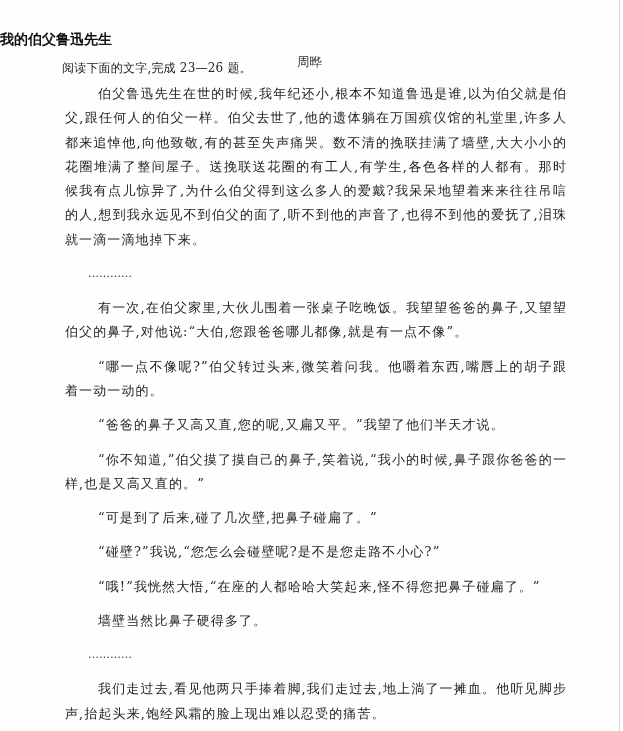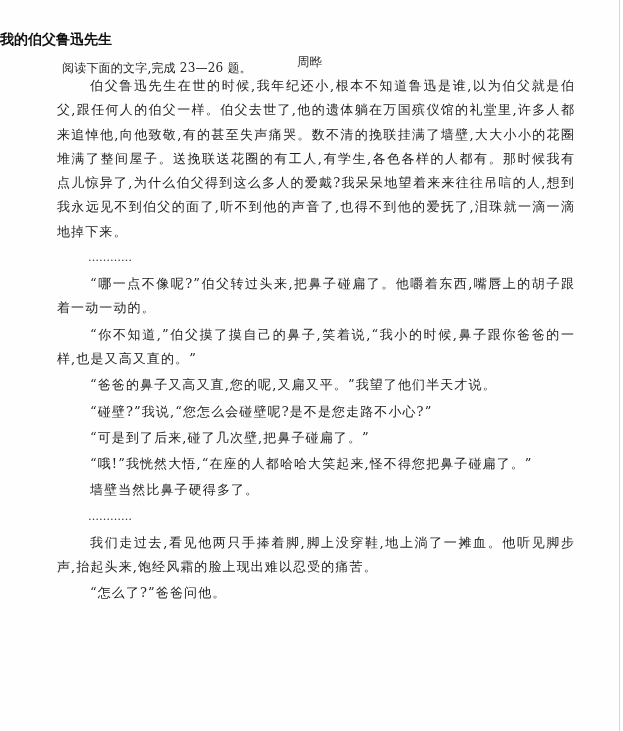--- a/index.html
+++ b/index.html
@@ -4,40 +4,41 @@
 <style>
   html, body { margin: 0; padding: 0; background: #ffffff; }
   body { width: 623px; height: 731px; position: relative; overflow: hidden;
          font-family: "DejaVu Serif", "Liberation Serif", serif; color: #1a1a1a; }
   .page { position: absolute; left: 0; top: 0; width: 619px; height: 731px; background: #fefefe; }
   .edge { position: absolute; left: 619px; top: 0; width: 1px; height: 731px; background: #d6d6d6; }
   .intro { position: absolute; left: 62px; top: 14px; font-size: 12px; letter-spacing: 0.2px; color: #222; margin-top: 46px; }
   .title { position: absolute; left: 0; width: 619px; top: 31px; text-align: left; font-size: 14px; font-weight: bold; color: #111; }
   .author { position: absolute; left: 0; width: 619px; top: 54px; text-align: center; font-size: 12.5px; color: #333; }
   .body { position: absolute; left: 55px; top: 72px; width: 522px; }
-  .p { font-size: 13px; line-height: 24.3px; text-indent: 33px; text-align: justify; margin: 2px; color: #1e1e1e; letter-spacing: 1.1px; }
+  .p { font-size: 13px; line-height: 24.3px; text-indent: 33px; text-align: justify; margin: 10px; color: #1e1e1e; letter-spacing: 1.1px; }
   .dots { font-size: 11px; line-height: 24px; padding-left: 33px; letter-spacing: 0; color: #333; }
 </style>
 </head>
 <body>
 
 <div class="page">
   <div class="intro">阅读下面的文字,完成 23—26 题。</div>
   <div class="title">我的伯父鲁迅先生</div>
   <div class="author">周晔</div>
 
   <div class="body">
     <p class="p">伯父鲁迅先生在世的时候,我年纪还小,根本不知道鲁迅是谁,以为伯父就是伯父,跟任何人的伯父一样。伯父去世了,他的遗体躺在万国殡仪馆的礼堂里,许多人都来追悼他,向他致敬,有的甚至失声痛哭。数不清的挽联挂满了墙壁,大大小小的花圈堆满了整间屋子。送挽联送花圈的有工人,有学生,各色各样的人都有。那时候我有点儿惊异了,为什么伯父得到这么多人的爱戴?我呆呆地望着来来往往吊唁的人,想到我永远见不到伯父的面了,听不到他的声音了,也得不到他的爱抚了,泪珠就一滴一滴地掉下来。</p>
     <div class="dots">…………</div>
-    <p class="p">“哪一点不像呢?”伯父转过头来,把鼻子碰扁了。他嚼着东西,嘴唇上的胡子跟着一动一动的。</p>
+    <p class="p">有一次,在伯父家里,大伙儿围着一张桌子吃晚饭。我望望爸爸的鼻子,又望望伯父的鼻子,对他说:“大伯,您跟爸爸哪儿都像,就是有一点不像”。</p>
+    <p class="p">“哪一点不像呢?”伯父转过头来,微笑着问我。他嚼着东西,嘴唇上的胡子跟着一动一动的。</p>
+    <p class="p">“爸爸的鼻子又高又直,您的呢,又扁又平。”我望了他们半天才说。</p>
     <p class="p">“你不知道,”伯父摸了摸自己的鼻子,笑着说,“我小的时候,鼻子跟你爸爸的一样,也是又高又直的。”</p>
-    <p class="p">“爸爸的鼻子又高又直,您的呢,又扁又平。”我望了他们半天才说。</p>
+    <p class="p">“可是到了后来,碰了几次壁,把鼻子碰扁了。”</p>
     <p class="p">“碰壁?”我说,“您怎么会碰壁呢?是不是您走路不小心?”</p>
-    <p class="p">“可是到了后来,碰了几次壁,把鼻子碰扁了。”</p>
     <p class="p">“哦!”我恍然大悟,“在座的人都哈哈大笑起来,怪不得您把鼻子碰扁了。”</p>
     <p class="p">墙壁当然比鼻子硬得多了。</p>
     <div class="dots">…………</div>
-    <p class="p">我们走过去,看见他两只手捧着脚,脚上没穿鞋,地上淌了一摊血。他听见脚步声,抬起头来,饱经风霜的脸上现出难以忍受的痛苦。</p>
+    <p class="p">我们走过去,看见他两只手捧着脚,我们走过去,地上淌了一摊血。他听见脚步声,抬起头来,饱经风霜的脸上现出难以忍受的痛苦。</p>
     <p class="p">“怎么了?”爸爸问他。</p>
 
   </div>
 </div>
 <div class="edge"></div>
 
 </body></html>

